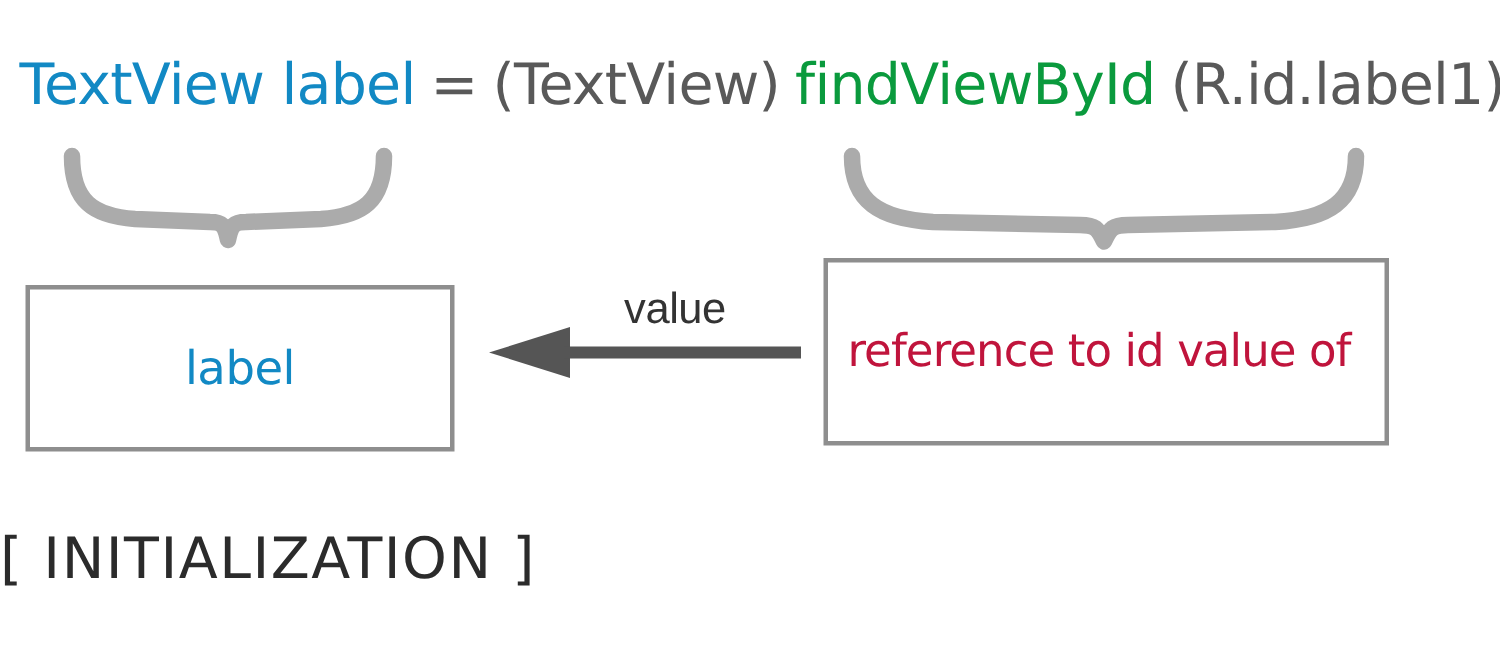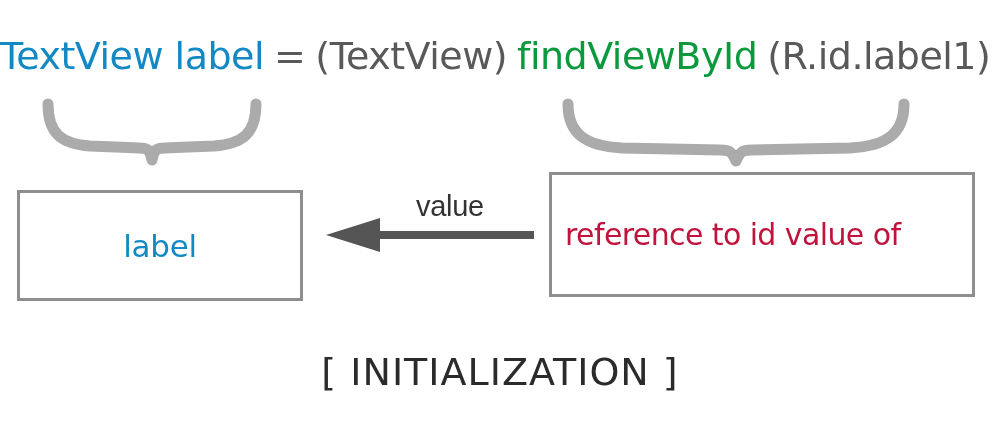--- a/index.html
+++ b/index.html
@@ -23,20 +23,21 @@
     position: absolute;
     left: 0;
     top: 30px;
     width: 937px;
     text-align: center;
     font-size: 38px;
     line-height: 52px;
     letter-spacing: -0.5px;
     white-space: nowrap;
     font-family: "DejaVu Sans", sans-serif;
+    padding-left: 13px;
   }
   #code-line span { font-family: inherit; }
   .tok-blue  { color: #1289c4; }
   .tok-gray  { color: #595959; }
   .tok-green { color: #0a9a3d; }
   .sp { display: inline-block; width: 10px; }
 
   
   .brace {
     position: absolute;
@@ -63,21 +64,21 @@
     transform: translateY(-50%);
     text-align: center;
     font-size: 31px;
     color: #1289c4;
     font-family: "DejaVu Sans", sans-serif;
     letter-spacing: -0.3px;
   }
   #reference-box {
     left: 549px;
     top: 172px;
-    width: 426px;
+    width: 377px;
     height: 125px;
   }
   #reference-box-text {
     position: absolute;
     left: 13px;
     right: 10px;
     top: 50%;
     transform: translateY(-50%);
     color: #c0143c;
     font-size: 30px;
@@ -108,21 +109,21 @@
     font-family: Liberation Sans, sans-serif;
     letter-spacing: -0.3px;
   }
 
   
   #caption {
     position: absolute;
     left: 0;
     top: 350px;
     width: 1000px;
-    text-align: center;
+    text-align: left;
     font-size: 38px;
     color: #2b2b2b;
     font-family: "DejaVu Sans", sans-serif;
     letter-spacing: 1px;
   }
 </style>
 </head>
 <body>
 
 <div id="canvas">

